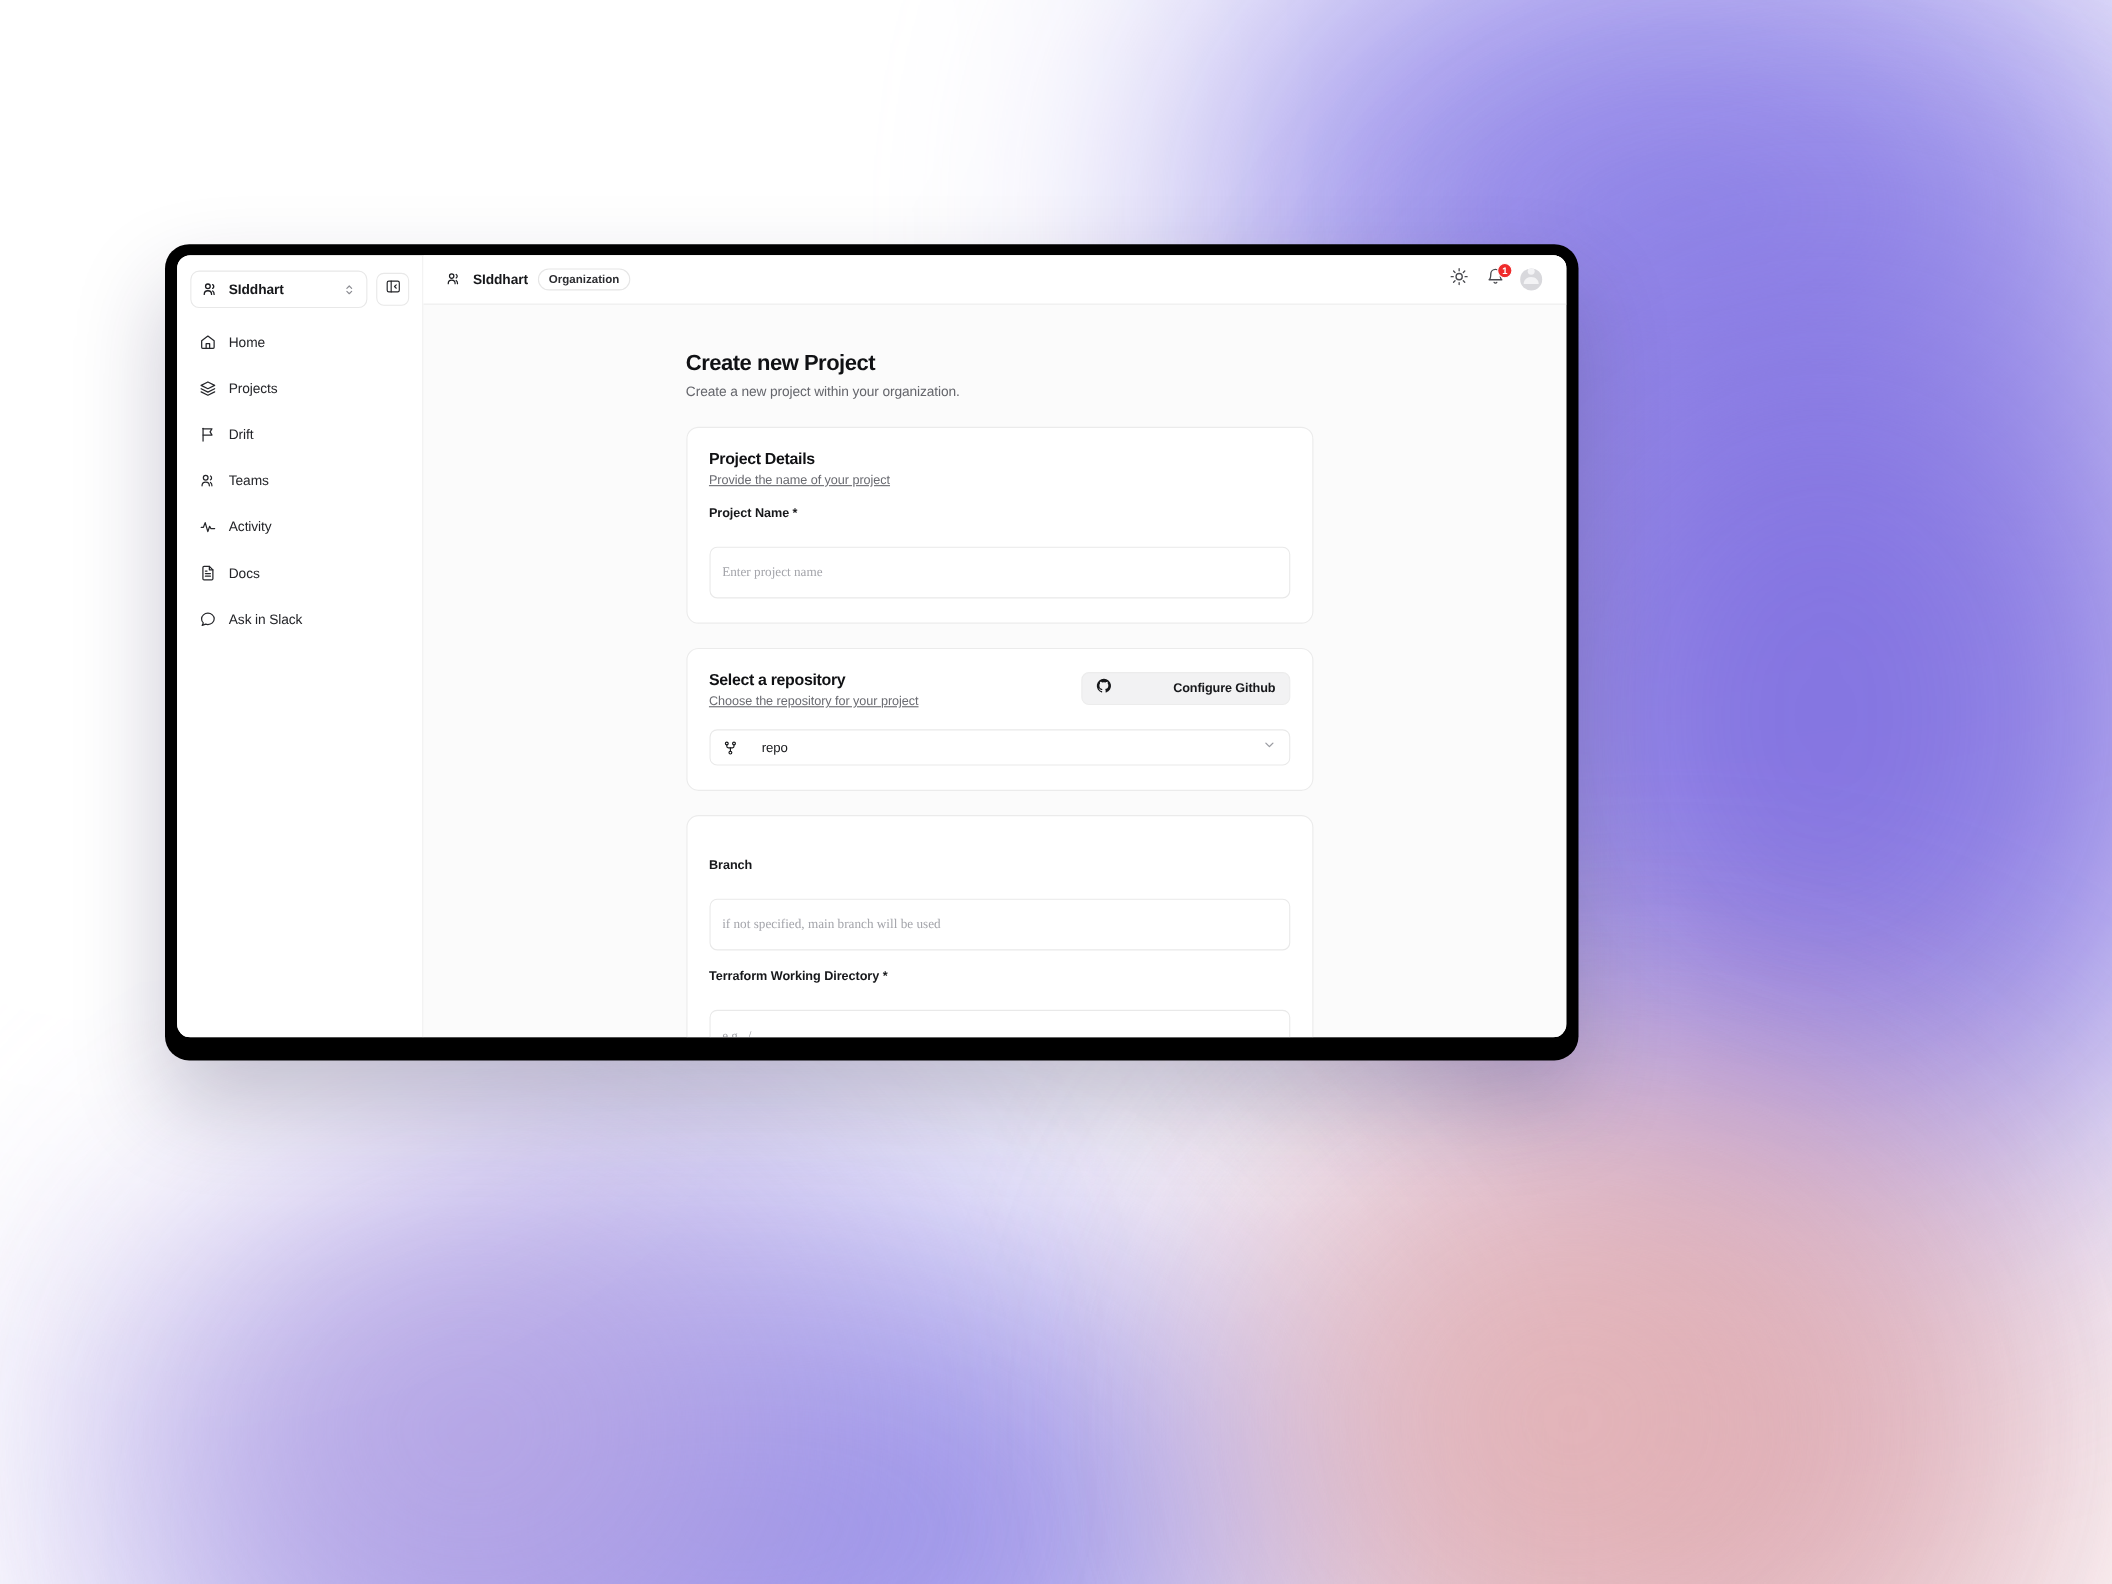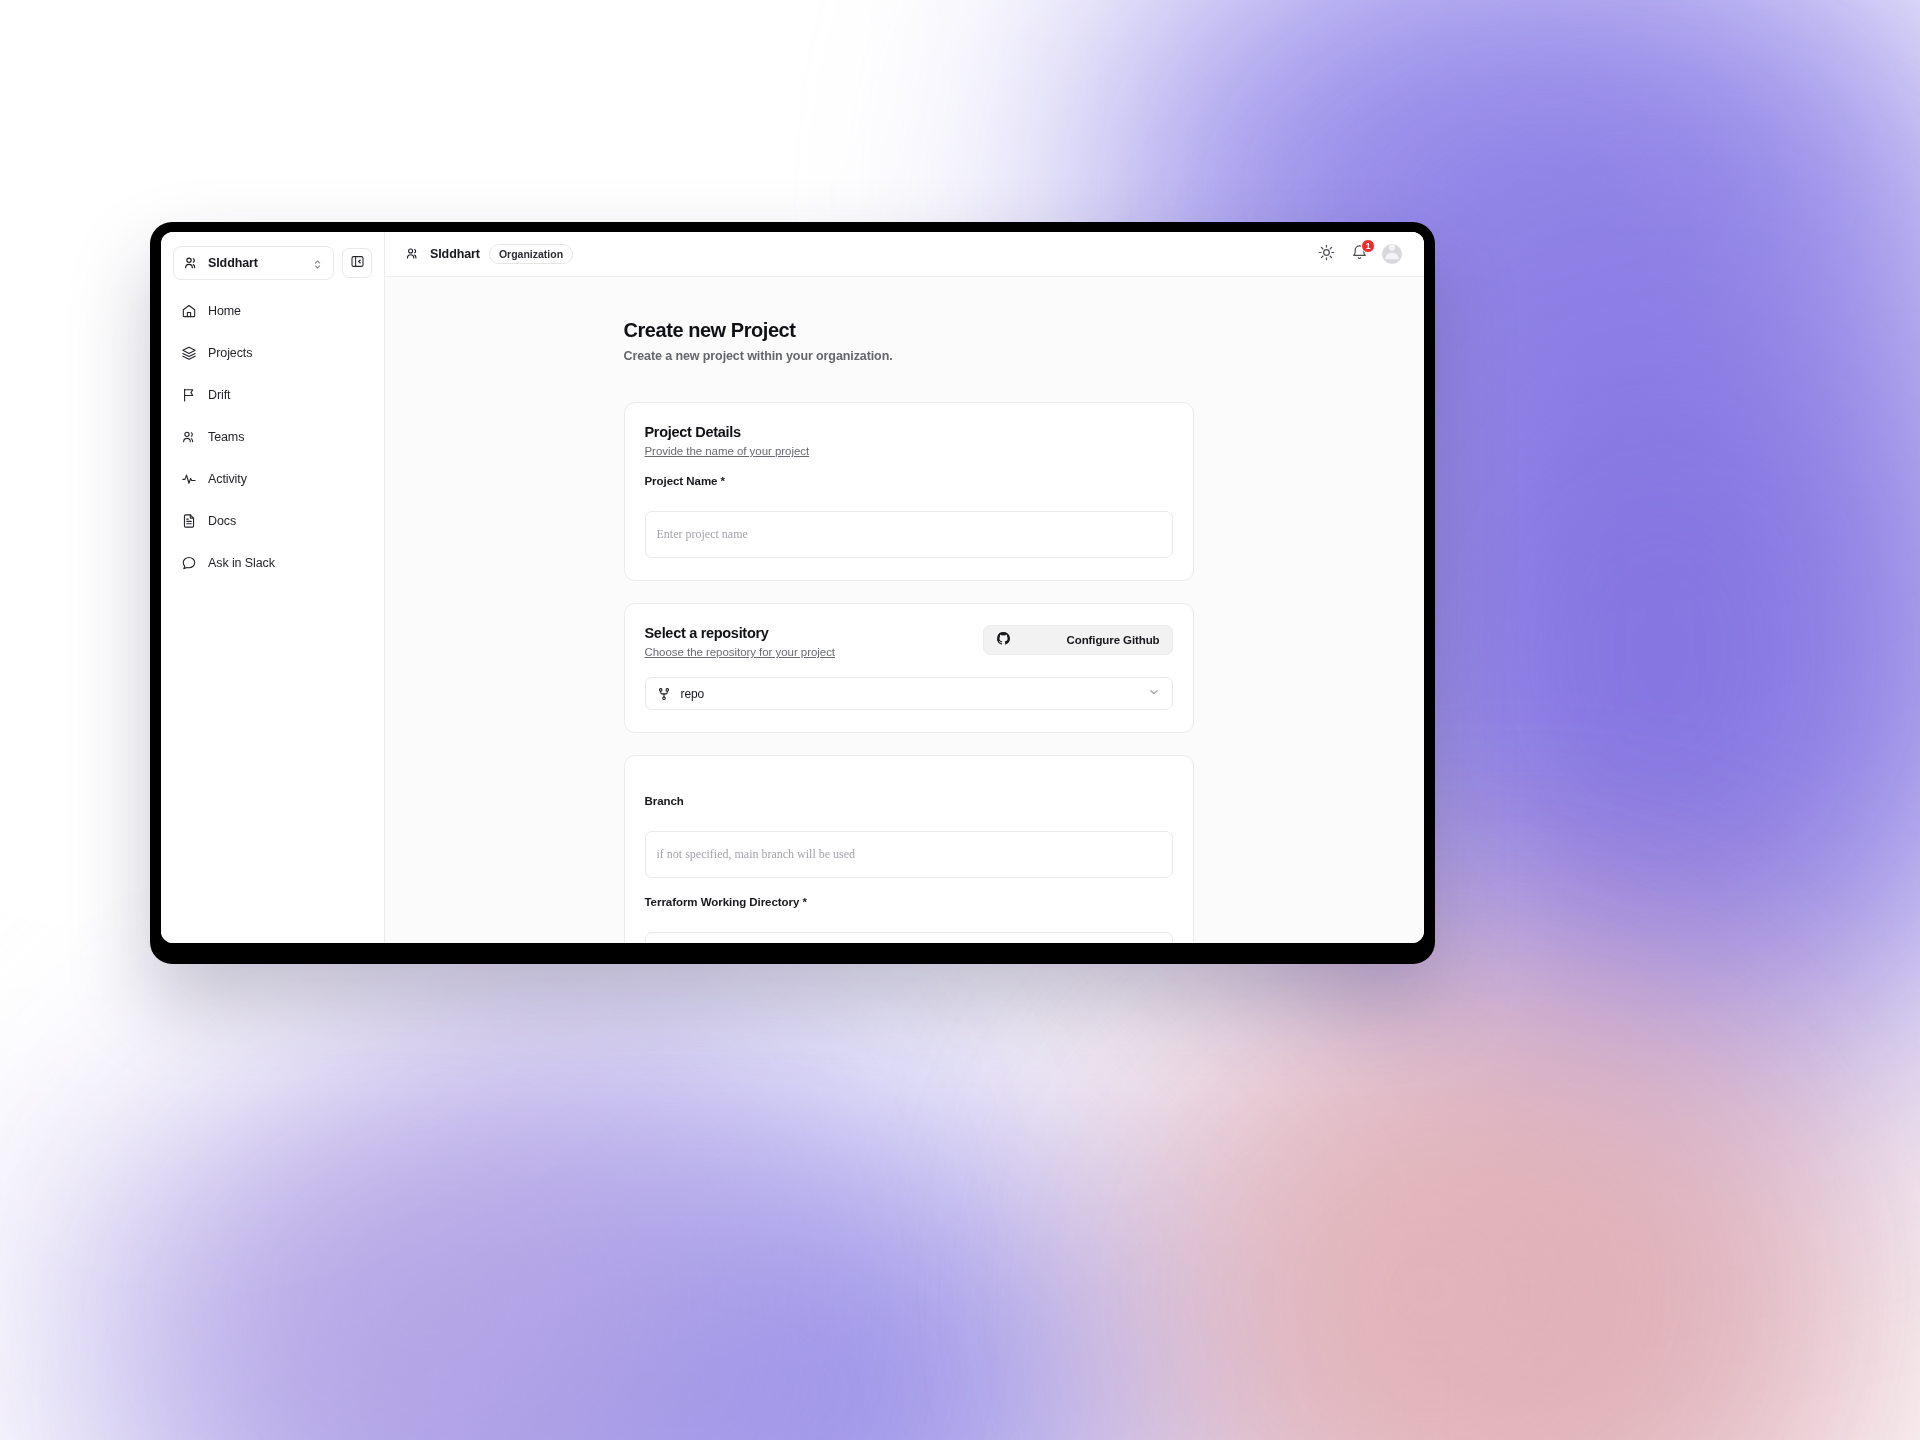--- a/index.html
+++ b/index.html
@@ -245,22 +245,21 @@
     font-size: 20px;
     font-weight: 700;
     color: #101114;
     letter-spacing: -0.45px;
     margin-bottom: 7px;
   }
   .page-sub {
     font-size: 12.5px;
     color: #65666c;
     letter-spacing: -0.1px;
-    margin-bottom: 39px;
-    font-weight: bold;
+    margin-bottom: 25px;
   }
   .card {
     background: #ffffff;
     border: 1px solid #ebebeb;
     border-radius: 11px;
     padding: 21px 20px 22px 20px;
     margin-bottom: 22px;
   }
   .card-head {
     display: flex;
@@ -328,21 +327,21 @@
 
   .repo-select {
     margin-top: 19px;
     width: 100%;
     height: 33px;
     border: 1px solid #e9e9e9;
     border-radius: 7px;
     background: #fff;
     display: flex;
     align-items: center;
-    gap: 10px;
+    gap: 22px;
     padding: 0 11px;
     cursor: pointer;
   }
   .repo-select .repo-name {
     flex: 1 1 auto;
     font-size: 12px;
     color: #17181b;
     letter-spacing: -0.1px;
   }
 </style>

